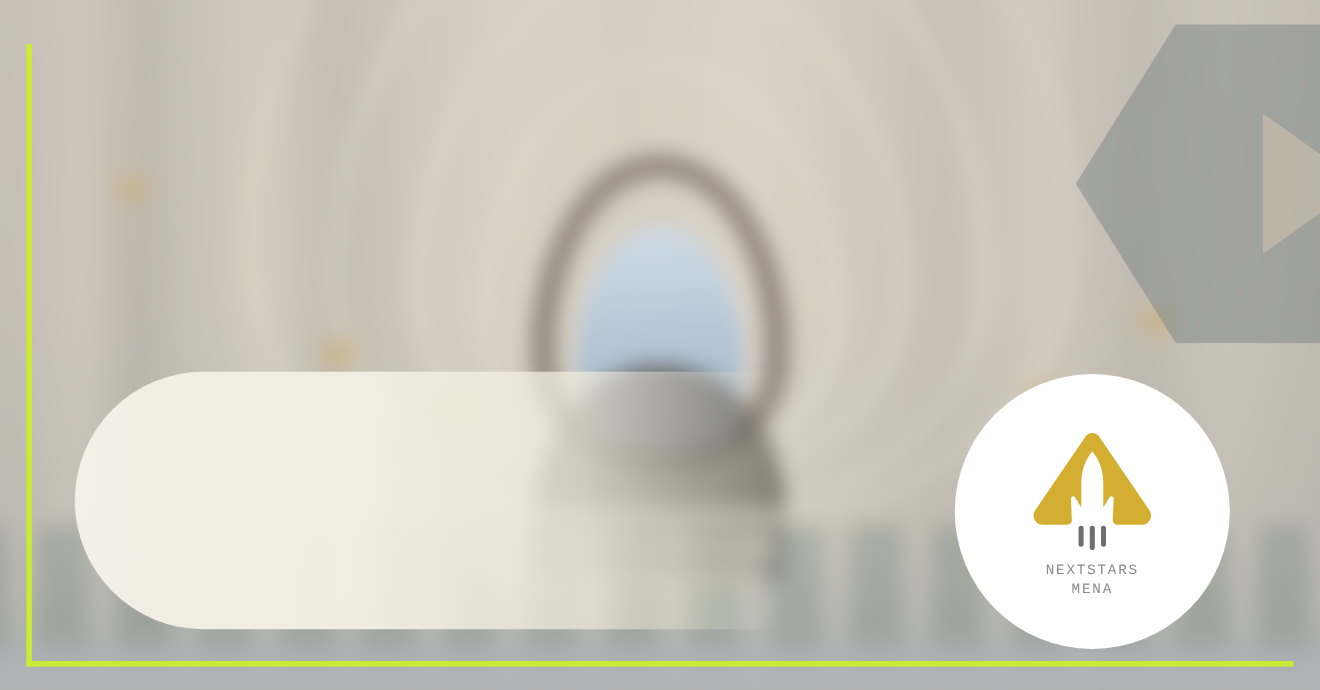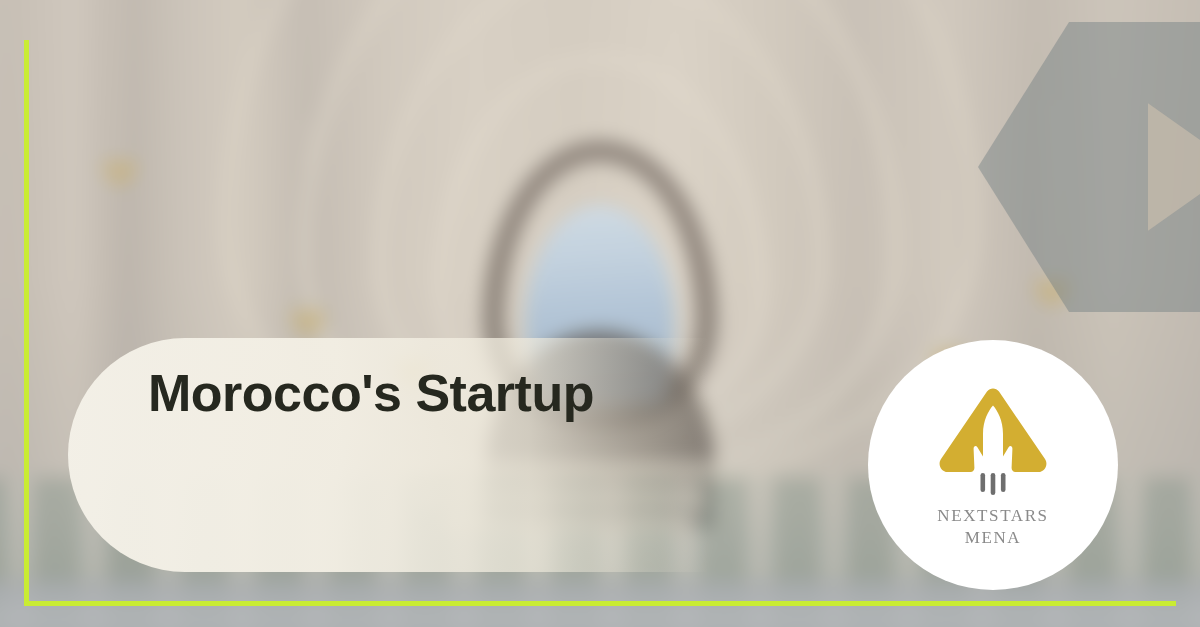--- a/index.html
+++ b/index.html
@@ -167,24 +167,24 @@
     display:flex;
     flex-direction:column;
     align-items:center;
     justify-content:center;
   }
   .logo-mark { width:112px; height:108px; display:block; margin-top:6px; }
   .logo-text {
     margin-top:10px;
     text-align:center;
     color:#8a8a8a;
-    font-size:17px;
+    font-size:13px;
     line-height:1.32;
     letter-spacing:1.6px;
-    font-family:Liberation Serif, serif;
+    font-family:Liberation Mono, monospace;
   }
   .logo-text span { display:block; }
 </style>
 </head>
 <body>
 
 <div class="banner">
 
   <div class="bg-photo">
     <div class="bg-layer bg-bands"></div>
@@ -225,21 +225,20 @@
 
   <div class="chevron"></div>
   <div class="chevron-notch"></div>
 
   <div class="rule-v"></div>
   <div class="rule-h"></div>
 
   <div class="title-card"></div>
 
   <h1 class="title">
-    <span class="title-line">Morocco's Startup</span>
   </h1>
 
   <div class="logo-badge">
     <svg class="logo-mark" viewBox="0 0 112 108" aria-hidden="true">
       <path fill="#D3AE31" d="M50.0 4.5
                C53.2 0.6 58.8 0.6 62.0 4.5
                L108.0 72.0
                C111.6 77.4 108.0 85.0 101.4 85.0
                L78.5 85.0
                C76.0 85.0 74.5 83.0 74.6 80.8

